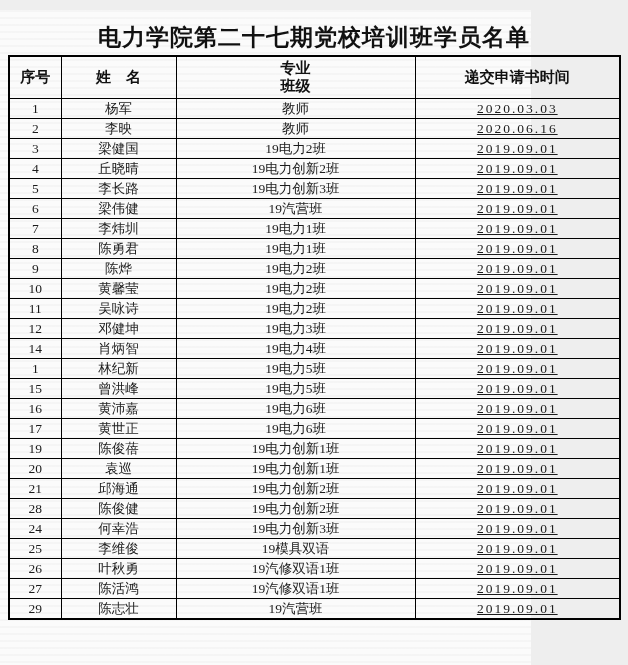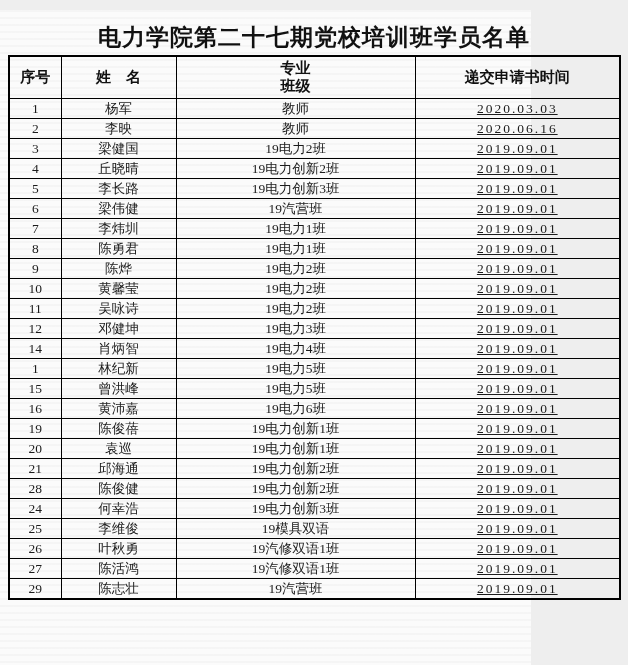--- a/index.html
+++ b/index.html
@@ -188,20 +188,26 @@
           <td class="cell-class">19电力5班</td>
           <td class="cell-date">2019.09.01</td>
         </tr>
         <tr>
           <td class="cell-no">16</td>
           <td class="cell-name">黄沛嘉</td>
           <td class="cell-class">19电力6班</td>
           <td class="cell-date">2019.09.01</td>
         </tr>
         <tr>
+          <td class="cell-no">17</td>
+          <td class="cell-name">黄世正</td>
+          <td class="cell-class">19电力6班</td>
+          <td class="cell-date">2019.09.01</td>
+        </tr>
+        <tr>
           <td class="cell-no">19</td>
           <td class="cell-name">陈俊蓓</td>
           <td class="cell-class">19电力创新1班</td>
           <td class="cell-date">2019.09.01</td>
         </tr>
         <tr>
           <td class="cell-no">20</td>
           <td class="cell-name">袁巡</td>
           <td class="cell-class">19电力创新1班</td>
           <td class="cell-date">2019.09.01</td>

